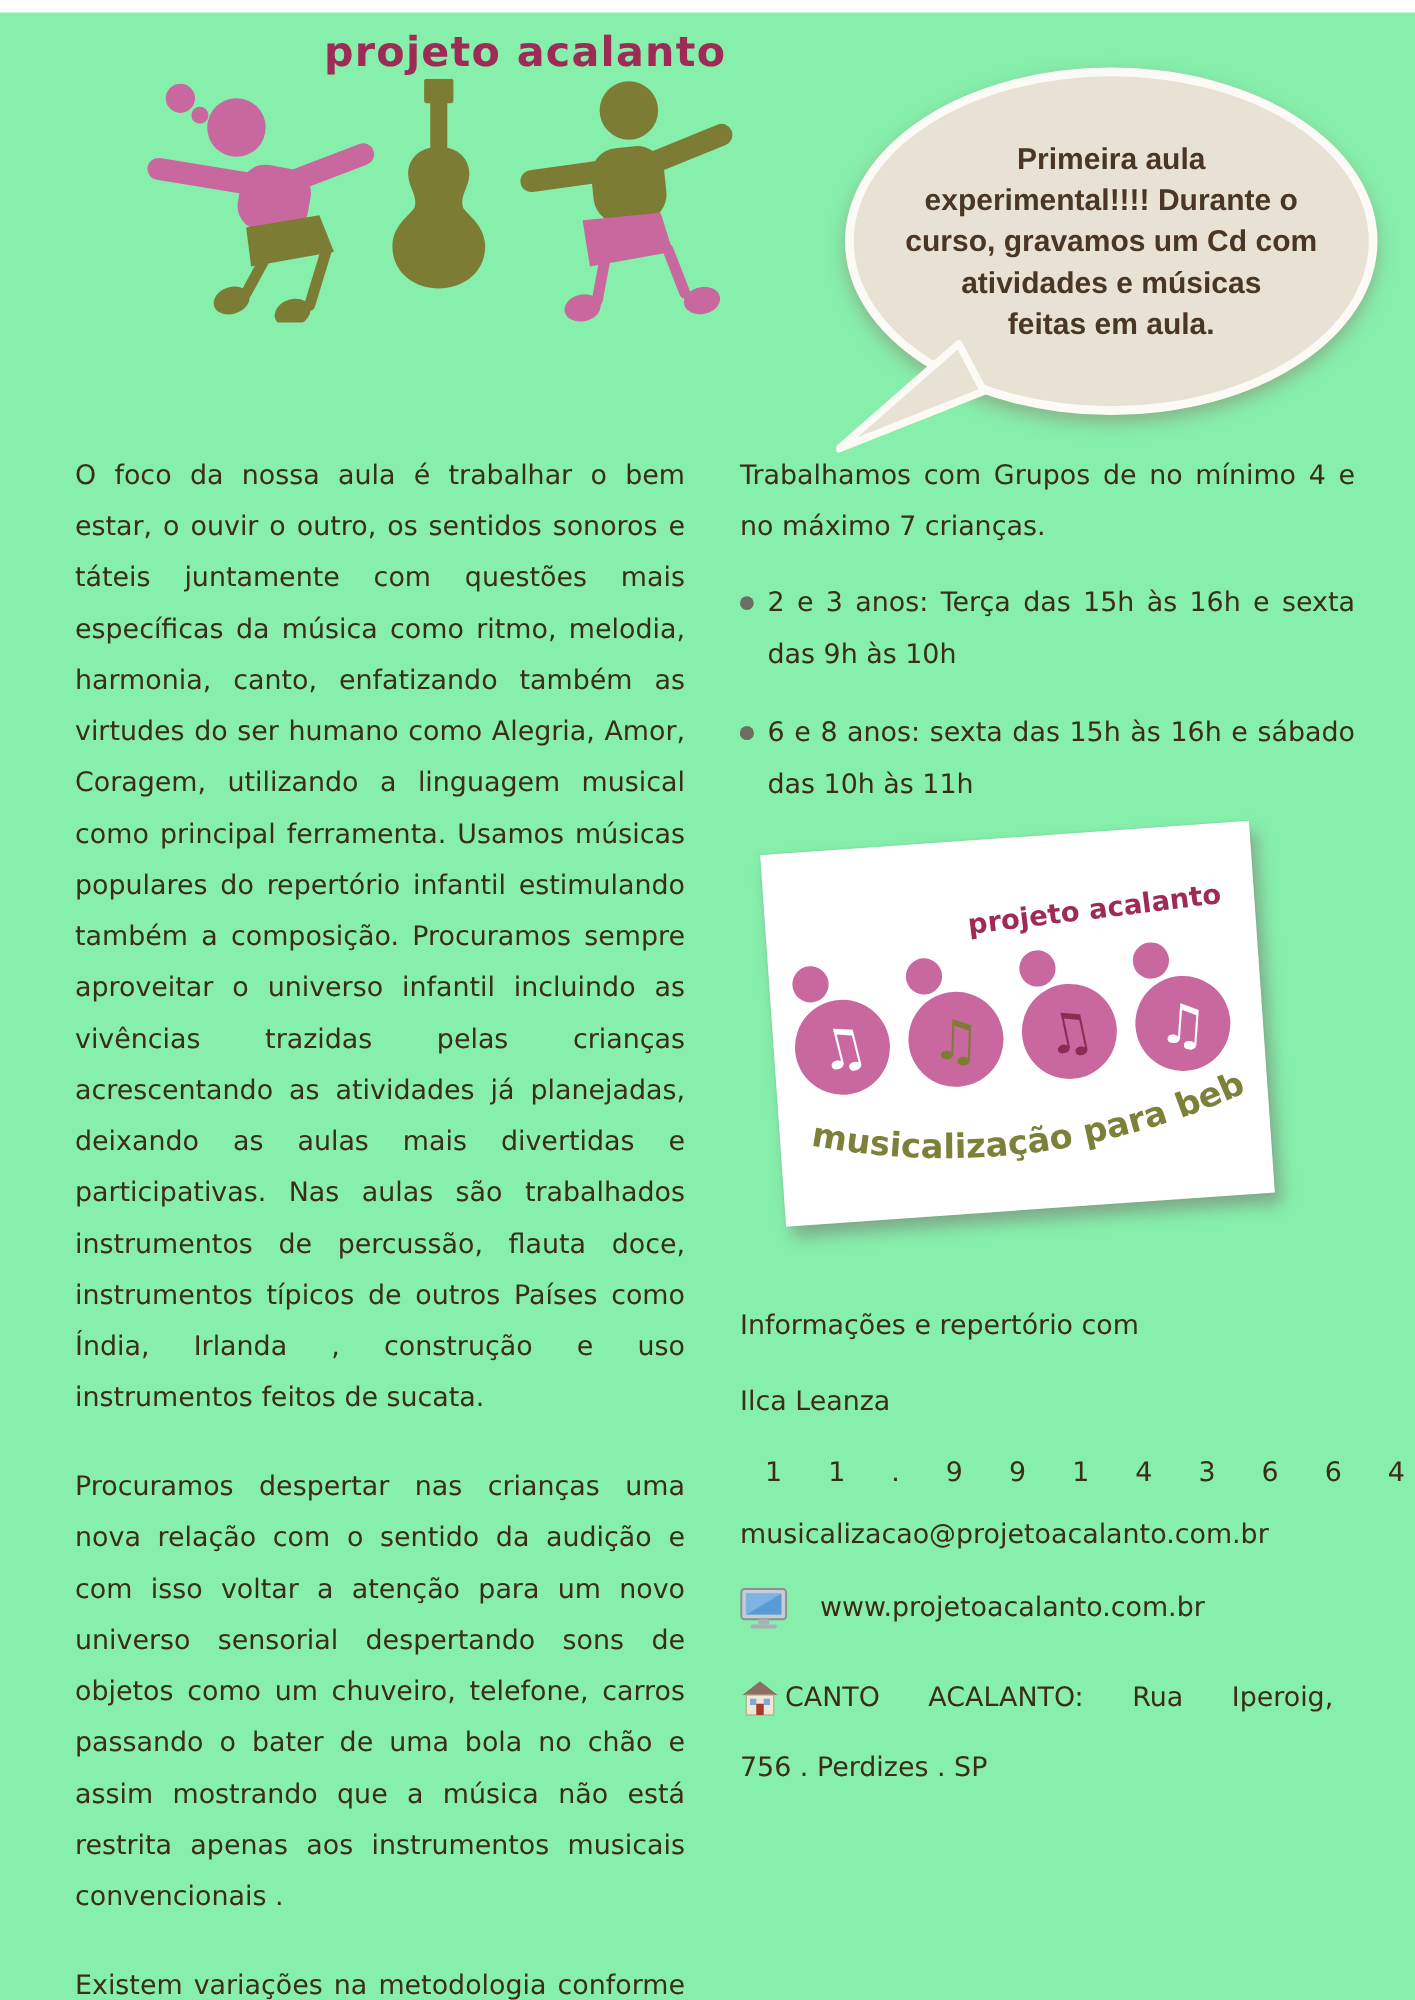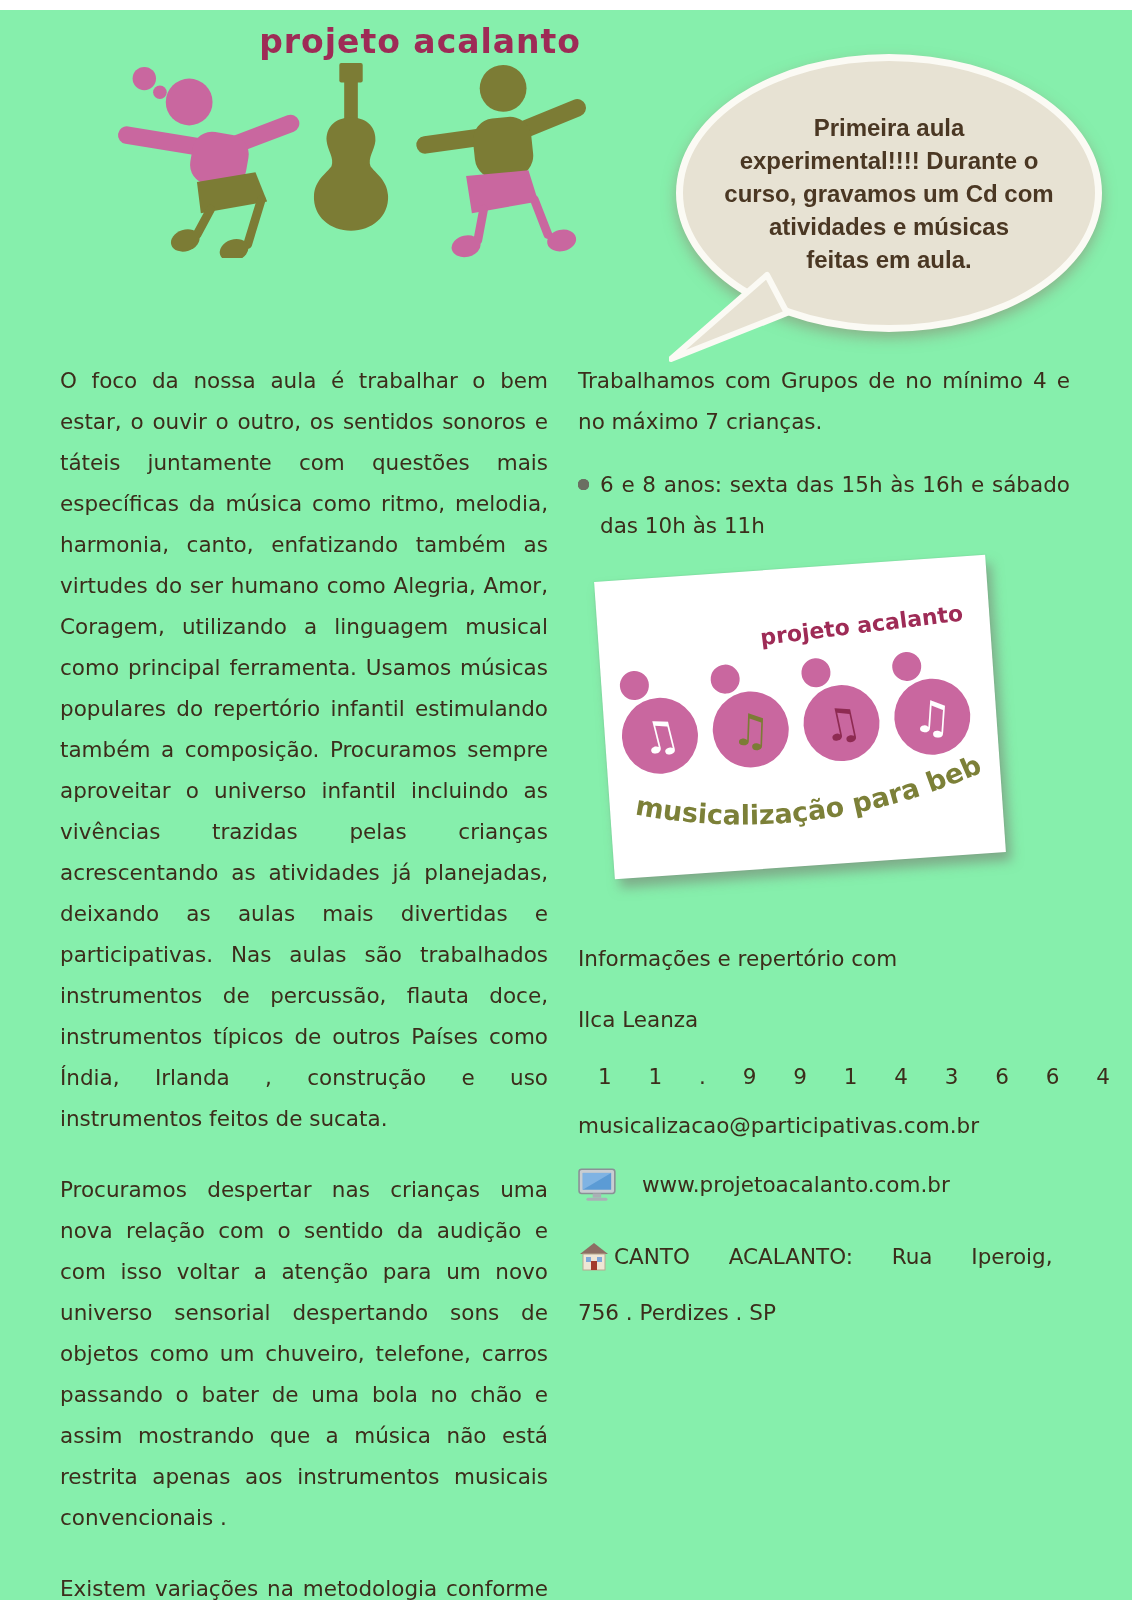--- a/index.html
+++ b/index.html
@@ -29,21 +29,21 @@
     font-family:Liberation Sans, sans-serif;font-weight:bold;font-size:24px;
     line-height:33px;color:#4a3723;text-align:center;white-space:pre-line;padding:0 26px;
   }
   .bubble-tail{position:absolute;left:-14px;bottom:-38px;z-index:1;}
   
   .col-left{
     position:absolute;left:60px;top:350px;width:488px;
     font-size:21.5px;line-height:41px;text-align:justify;
   }
   .col-left p{margin:0 0 30px 0;}
-  .col-right{position:absolute;left:578px;top:350px;width:492px;font-size:21.5px;line-height:41px;}
+  .col-right{position:absolute;left:592px;top:350px;width:492px;font-size:21.5px;line-height:41px;}
   .intro{text-align:justify;margin:0 0 20px 0;}
   ul.schedule{list-style:none;margin:0;padding:0;}
   ul.schedule li{position:relative;padding-left:22px;margin-bottom:22px;text-align:justify;}
   .bullet-dot{
     position:absolute;left:0;top:15px;width:11px;height:11px;border-radius:50%;
     background:#6b6f62;
   }
   
   .logo-card{
     margin:16px 0 0 26px;width:392px;height:298px;background:#ffffff;
@@ -124,20 +124,21 @@
     <p>Procuramos despertar nas crianças uma nova relação com o sentido da audição e com isso voltar a atenção para um novo universo sensorial despertando sons de objetos como um chuveiro, telefone, carros passando o bater de uma bola no chão e assim mostrando que a música não está restrita apenas aos instrumentos musicais convencionais .</p>
     <p>Existem variações na metodologia conforme a faixa-etária de cada grupo</p>
   </div>
 
   <div class="col-right">
     <p class="intro">Trabalhamos com Grupos de no mínimo 4 e no máximo 7 crianças.</p>
 
     <ul class="schedule">
       <li>
         <span class="bullet-dot"></span>
+        <span>2 e 3 anos: Terça das 15h às 16h e sexta das 9h às 10h</span>
       </li>
       <li>
         <span class="bullet-dot"></span>
       </li>
       <li>
         <span class="bullet-dot"></span>
         <span>6 e 8 anos: sexta das 15h às 16h e sábado das 10h às 11h</span>
       </li>
     </ul>
 
@@ -183,21 +184,21 @@
             <circle cx="30" cy="9" r="5" fill="#c0392b"></circle>
           <rect x="4" y="5" width="28" height="8" rx="4" fill="#c0392b"></rect>
           <path d="M9 13 L27 13 L33 28 L3 28 Z" fill="#c0392b"></path>
           <rect x="13" y="17" width="2.4" height="8" fill="#e8b4ae"></rect>
           <rect x="17" y="17" width="2.4" height="8" fill="#e8b4ae"></rect>
           <rect x="21" y="17" width="2.4" height="8" fill="#e8b4ae"></rect>
         </svg>
         <span class="phone-number">1 1 . 9 9 1 4 3 6 6 4 6</span>
       </div>
 
-      <div class="contact-email">musicalizacao@participativas.com.br</div>
+      <div class="contact-email">musicalizacao@projetoacalanto.com.br</div>
 
       <div class="website-row">
         <svg width="40" height="34" viewBox="0 0 38 32" aria-hidden="true">
           <rect x="1" y="1" width="34" height="23" rx="2.5" fill="#c8cdd2" stroke="#8a9096" stroke-width="1.5"></rect>
           <rect x="4.5" y="4.5" width="27" height="16" fill="#5b9bd5"></rect>
           <path d="M4.5 4.5 L31.5 4.5 L4.5 20.5 Z" fill="#7fb3e3"></path>
           <rect x="14" y="24" width="8" height="4" fill="#aab0b6"></rect>
           <rect x="8" y="28" width="20" height="3" rx="1.5" fill="#aab0b6"></rect>
         </svg>
         <span>www.projetoacalanto.com.br</span>

